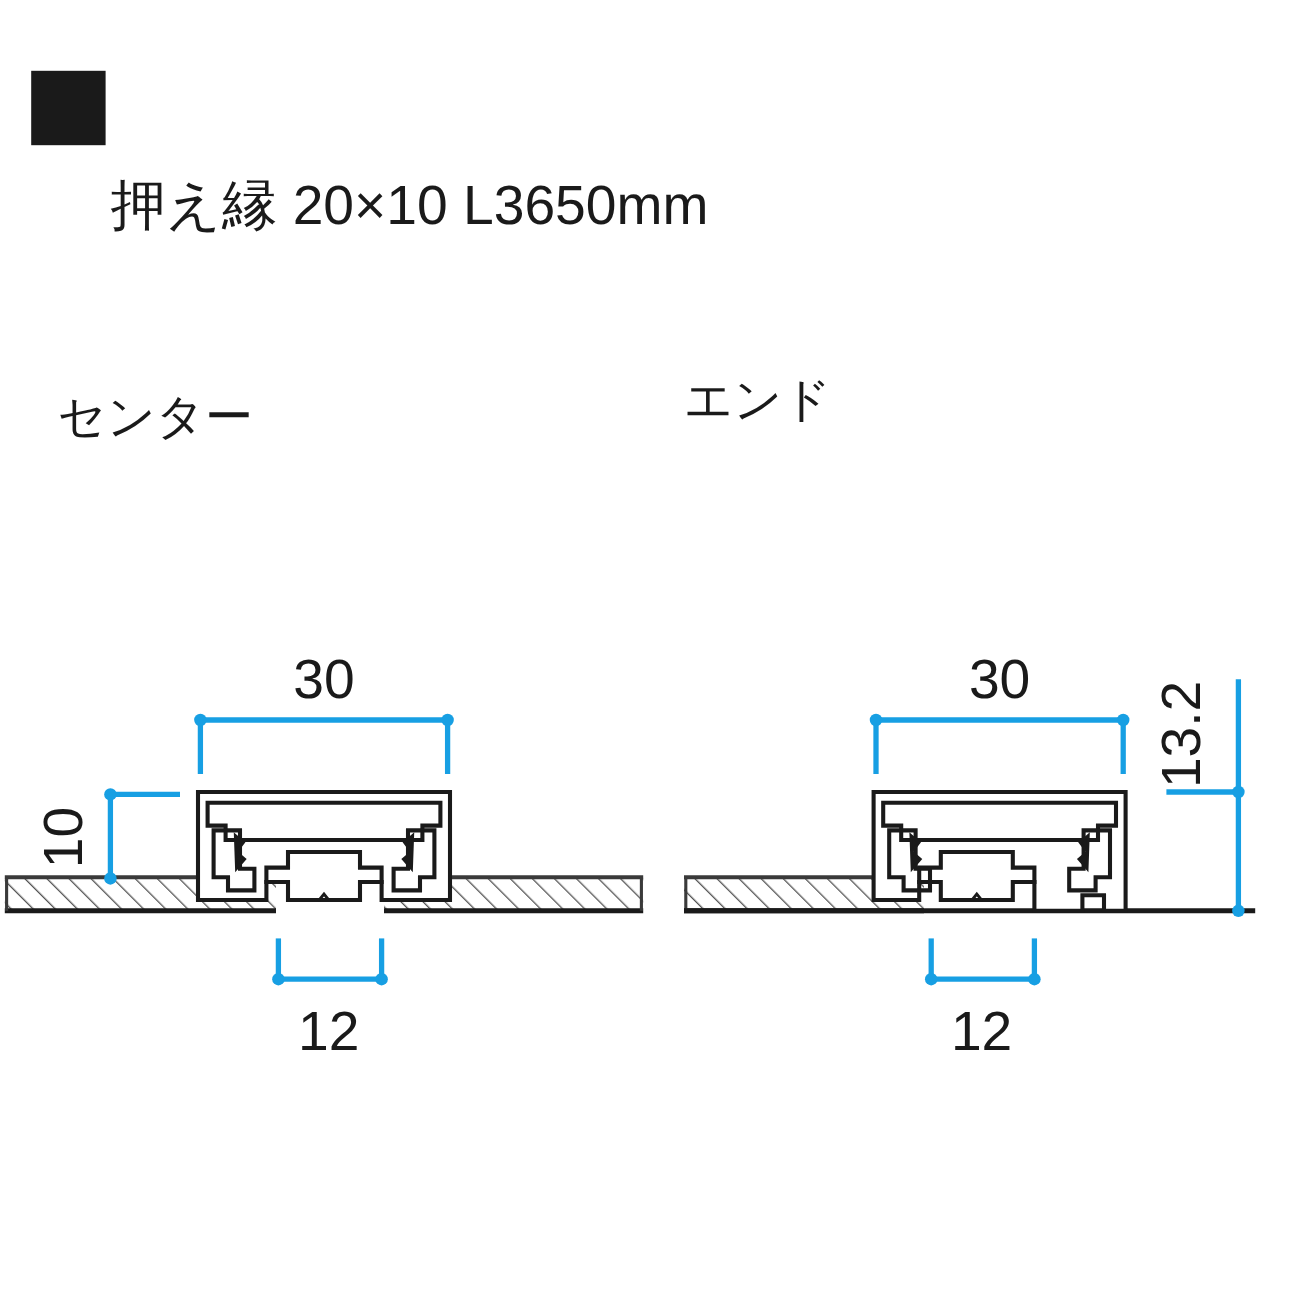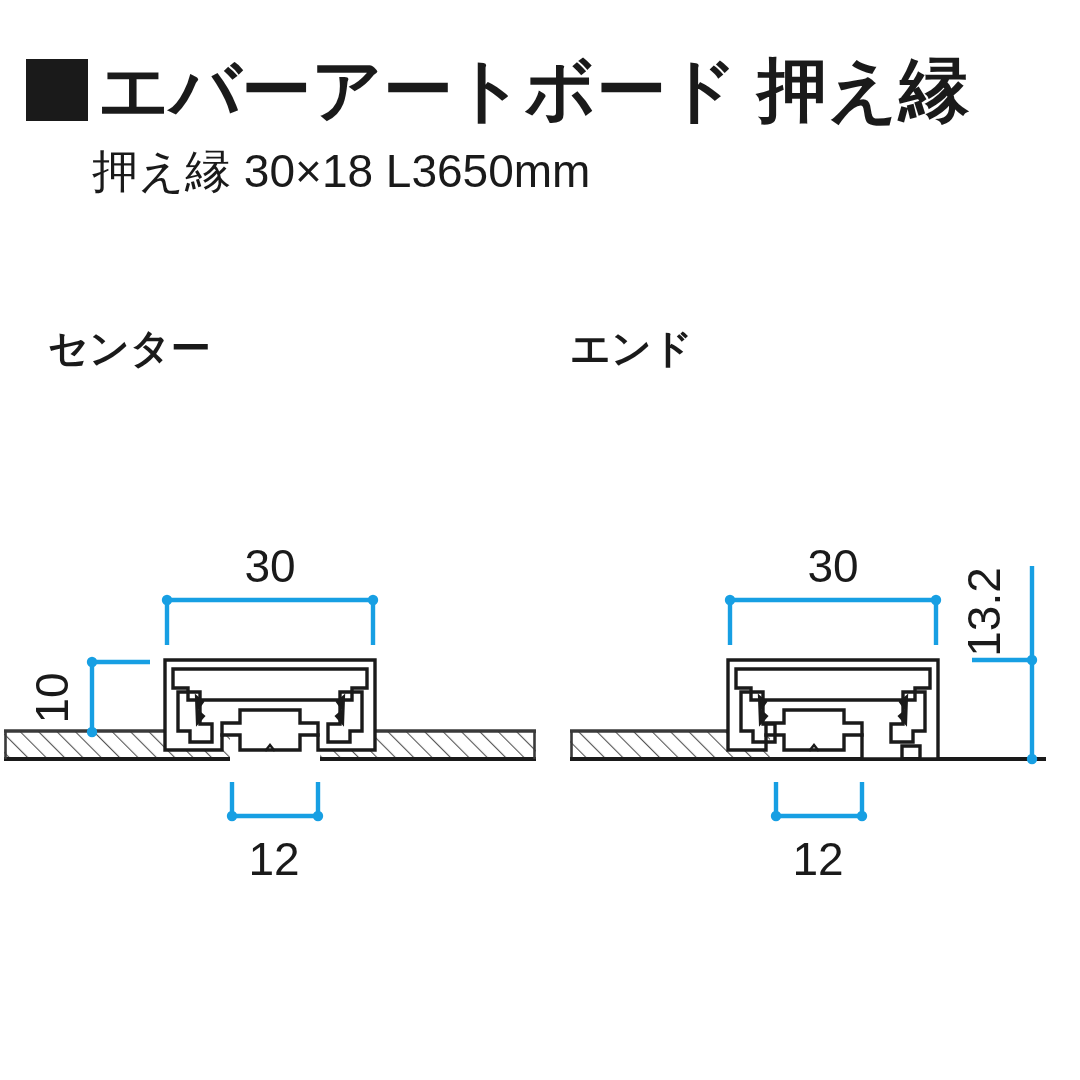--- a/index.html
+++ b/index.html
@@ -56,27 +56,27 @@
     font-weight: 500;
     line-height: 1;
     white-space: nowrap;
     color: #1a1a1a;
   }
 
   
   .section-caption {
     position: absolute;
     font-size: 40px;
-    font-weight: 700;
+    font-weight: 400;
     line-height: 1;
     white-space: nowrap;
     color: #1a1a1a;
   }
   #caption-center { left: 48px;  top: 328px; }
-  #caption-end    { left: 570px; top: 328px; }
+  #caption-end    { left: 570px; top: 314px; }
 
   
   .figure {
     position: absolute;
     top: 510px;
     width: 540px;
     height: 400px;
   }
   #figure-center { left: 0px; }
   #figure-end    { left: 540px; }
@@ -90,24 +90,23 @@
     fill: #1a1a1a;
   }
 </style>
 </head>
 <body>
 
 <div id="header-block">
 
   <div id="title-row">
     <span id="title-bullet"></span>
-    <span id="title-text">エバーアートボード 押え縁</span>
   </div>
 
-  <div id="subtitle-text">押え縁 30×18  L3650mm</div>
+  <div id="subtitle-text">押え縁 20×10  L3650mm</div>
 </div>
 
 <div class="section-caption" id="caption-center">センター</div>
 
 <div class="section-caption" id="caption-end">エンド</div>
 
 <div class="figure" id="figure-center">
   <svg viewBox="0 0 540 400" xmlns="http://www.w3.org/2000/svg">
     <defs>
       <pattern id="hatch-c" width="13" height="13" patternTransform="rotate(-45)" patternUnits="userSpaceOnUse">

